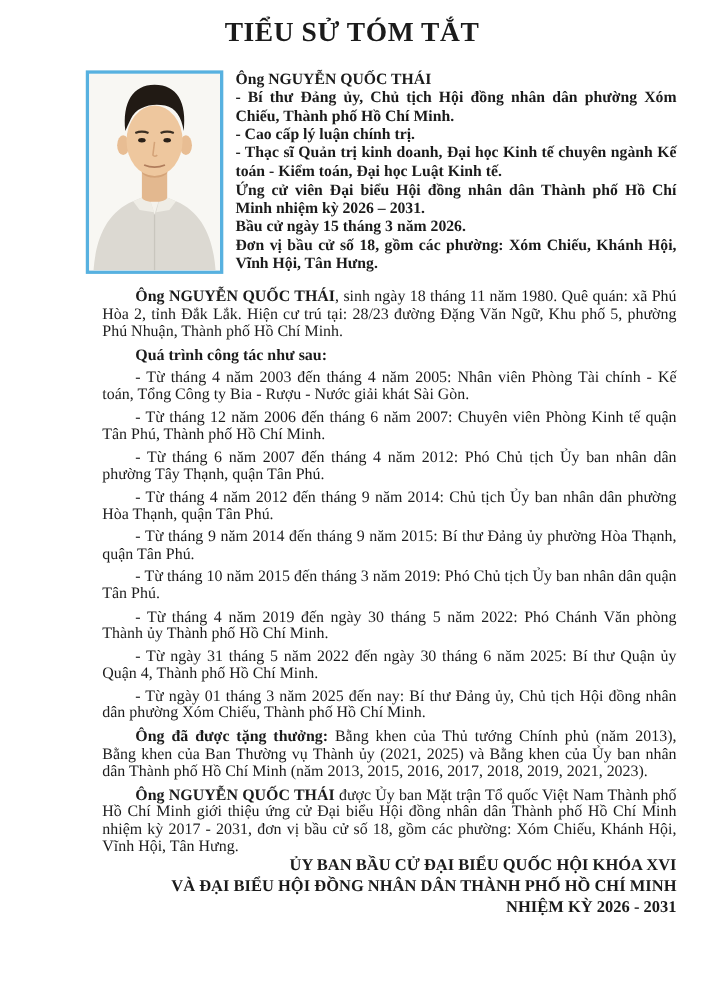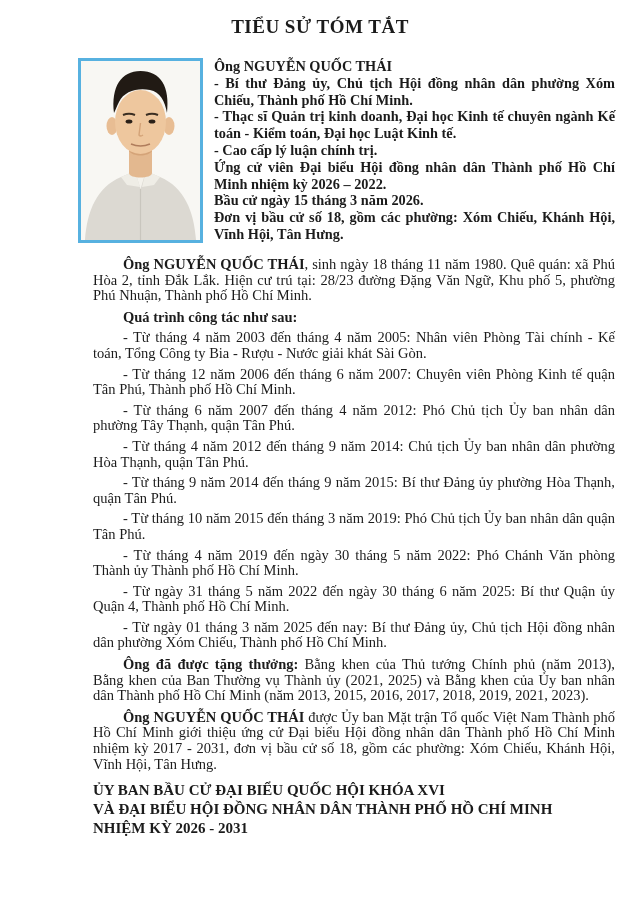--- a/index.html
+++ b/index.html
@@ -7,21 +7,21 @@
     position:relative;
     width:640px;height:905px;
     background:#ffffff;
     overflow:hidden;
     font-family:"Liberation Serif","DejaVu Serif",serif;
     color:#1b1b1b;
   }
   .doc-title{
     margin:16px 0 0 0;
     text-align:center;
-    font-size:19px;
+    font-size:25px;
     font-weight:bold;
     letter-spacing:.5px;
   }
   .top-section{
     display:flex;
     align-items:flex-start;
     margin:20px 25px 0 78px;
   }
   .photo-frame{
     flex:0 0 auto;
@@ -45,22 +45,21 @@
     font-size:14.5px;
     line-height:15.6px;
     text-align:justify;
   }
   .body-section p{margin:0;}
   .indent{text-indent:30px;}
   .para-gap{margin-top:6px !important;}
   .career-item{margin-top:5px !important;}
   .bold{font-weight:bold;}
   .footer-block{
-    margin-top:9px;
-    text-align:left;
+    text-align:right;
     font-weight:bold;
     font-size:15px;
     line-height:19px;
   }
   .footer-block p{margin:0;}
 </style>
 </head>
 <body>
 
 <div class="page">
@@ -96,23 +95,23 @@
         <ellipse cx="71" cy="60.5" rx="3.4" ry="2" fill="#2a2018"></ellipse>
 
         <path d="M59.5,62 L58,74 Q59.5,76 62,74" stroke="#d4a378" stroke-width="1.4" fill="none"></path>
 
         <path d="M50,83 Q59.5,87 69,83" stroke="#b07d5c" stroke-width="1.6" fill="none"></path>
       </svg>
     </div>
     <div class="profile-block">
       <p>Ông NGUYỄN QUỐC THÁI</p>
       <p>- Bí thư Đảng ủy, Chủ tịch Hội đồng nhân dân phường Xóm Chiếu, Thành phố Hồ Chí Minh.</p>
+      <p>- Cao cấp lý luận chính trị.</p>
       <p>- Thạc sĩ Quản trị kinh doanh, Đại học Kinh tế chuyên ngành Kế toán - Kiểm toán, Đại học Luật Kinh tế.</p>
-      <p>- Cao cấp lý luận chính trị.</p>
-      <p>Ứng cử viên Đại biểu Hội đồng nhân dân Thành phố Hồ Chí Minh nhiệm kỳ 2026 – 2022.</p>
+      <p>Ứng cử viên Đại biểu Hội đồng nhân dân Thành phố Hồ Chí Minh nhiệm kỳ 2026 – 2031.</p>
       <p>Bầu cử ngày 15 tháng 3 năm 2026.</p>
       <p>Đơn vị bầu cử số 18, gồm các phường: Xóm Chiếu, Khánh Hội, Vĩnh Hội, Tân Hưng.</p>
     </div>
   </div>
 
   <div class="body-section">
     <p class="indent"><span class="bold">Ông NGUYỄN QUỐC THÁI</span><span>, sinh ngày 18 tháng 11 năm 1980. Quê quán: xã Phú Hòa 2, tỉnh Đắk Lắk. Hiện cư trú tại: 28/23 đường Đặng Văn Ngữ, Khu phố 5, phường Phú Nhuận, Thành phố Hồ Chí Minh.</span></p>
 
     <p class="indent bold para-gap">Quá trình công tác như sau:</p>
 

